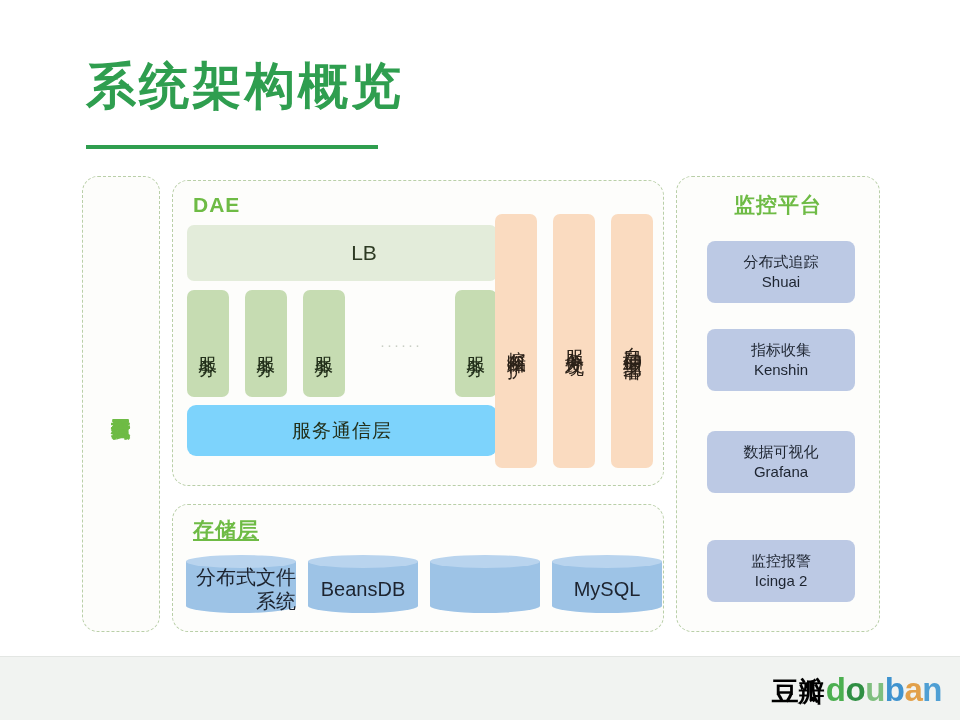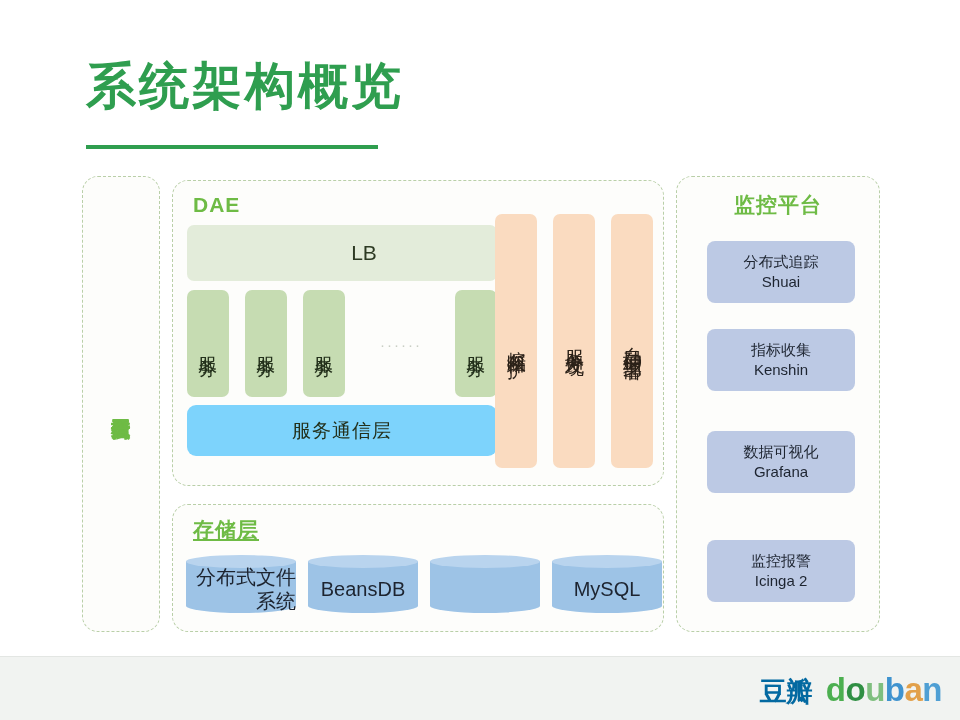--- a/index.html
+++ b/index.html
@@ -222,21 +222,21 @@
     border-top: 1px solid #e3e6e3;
   }
   #logo {
     position: absolute;
     right: 18px; top: 14px;
     display: flex; align-items: baseline;
     font-size: 33px;
     font-weight: 700;
     letter-spacing: -0.5px;
   }
-  #logo-cn { color: #0369a1; font-size: 27px; font-weight: 700; margin-right: 14px; letter-spacing: -1px; }
+  #logo-cn { color: #000000; font-size: 27px; font-weight: 700; margin-right: 2px; letter-spacing: -1px; }
   .logo-d { color: #4caf50; }
   .logo-o { color: #2f8f43; }
   .logo-u { color: #7fbf7f; }
   .logo-b { color: #3f93cf; }
   .logo-a { color: #e2a04a; }
   .logo-n { color: #4f9fd4; }
 </style>
 </head>
 <body>
 

